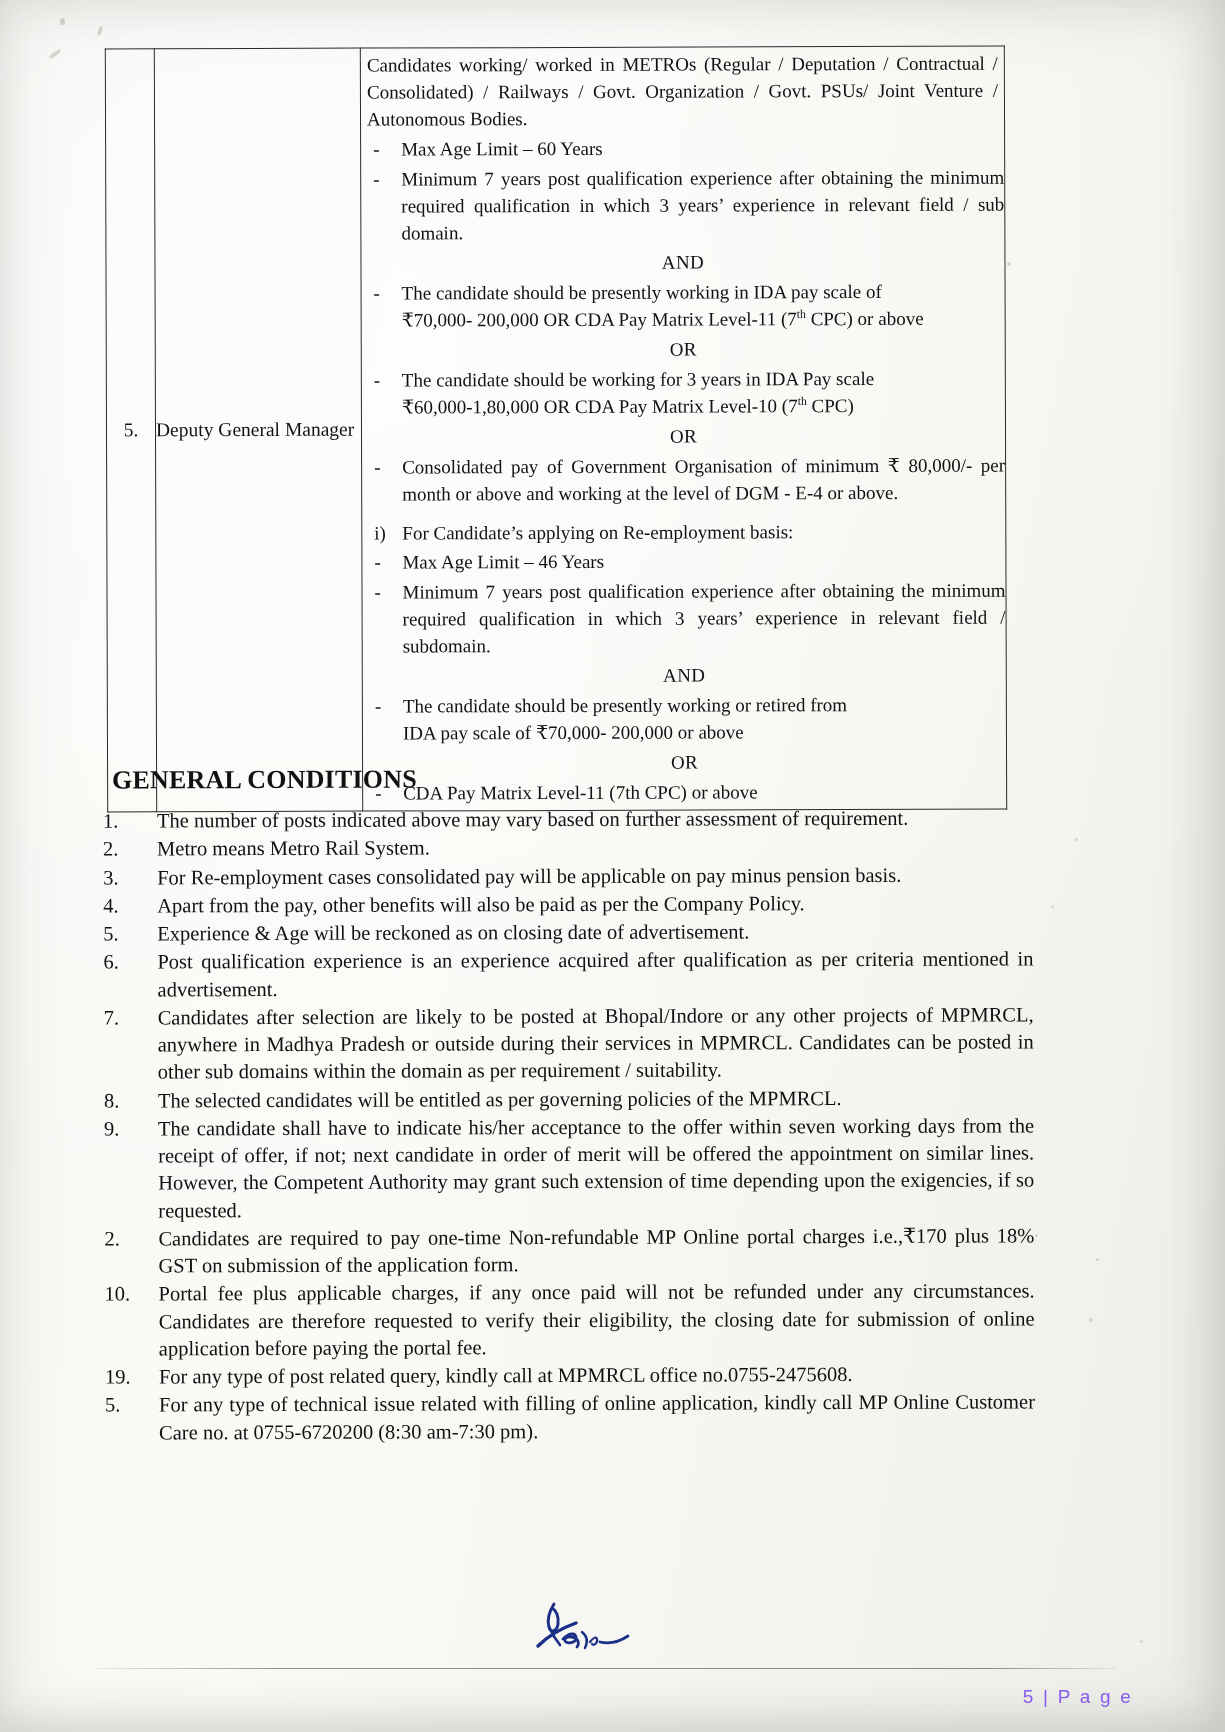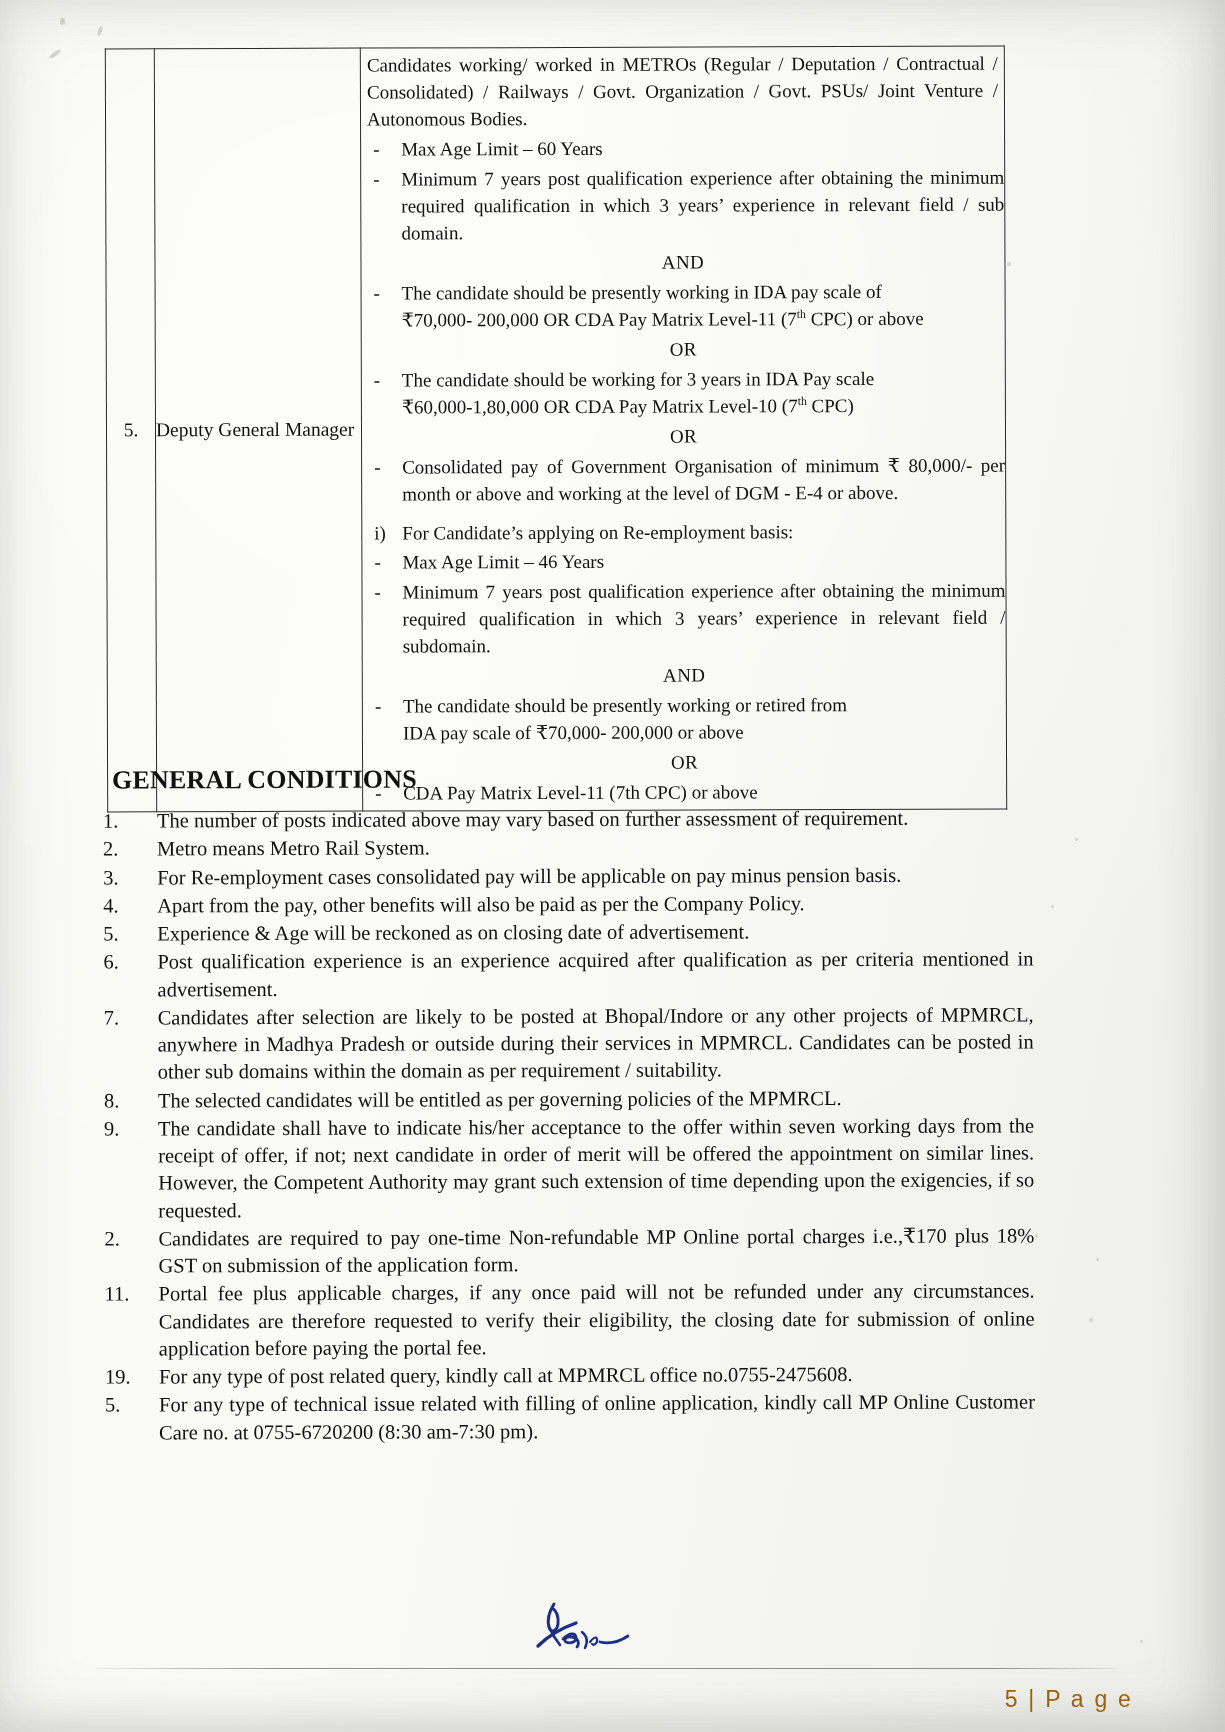--- a/index.html
+++ b/index.html
@@ -151,23 +151,23 @@
     top: 1668px;
     width: 1020px;
     height: 1px;
     background: linear-gradient(90deg, rgba(150,150,145,.15), rgba(110,110,105,.75) 18%, rgba(110,110,105,.75) 88%, rgba(150,150,145,.15));
   }
   .foot-page {
     position: absolute;
     right: 92px;
     top: 1686px;
     font-family: "Liberation Sans", "DejaVu Sans", sans-serif;
-    font-size: 23px;
+    font-size: 19px;
     letter-spacing: 2.2px;
-    color: #a16207;
+    color: #8b5cf6;
   }
 </style>
 </head>
 <body>
 
 <div class="page">
   <div class="paper-tint"></div>
 
   <div class="speck" style="left:60px;  top:18px;  width:5px;  height:7px;"></div>
   <div class="speck" style="left:48px;  top:52px;  width:14px; height:4px; transform:rotate(-35deg);"></div>
@@ -310,21 +310,21 @@
     </div>
     <div class="gc-row">
       <span class="num">9.</span>
       <span>The candidate shall have to indicate his/her acceptance to the offer within seven working days from the receipt of offer, if not; next candidate in order of merit will be offered the appointment on similar lines. However, the Competent Authority may grant such extension of time depending upon the exigencies, if so requested.</span>
     </div>
     <div class="gc-row">
       <span class="num">2.</span>
       <span>Candidates are required to pay one-time Non-refundable MP Online portal charges i.e.,₹170 plus 18% GST on submission of the application form.</span>
     </div>
     <div class="gc-row">
-      <span class="num">11.</span>
+      <span class="num">10.</span>
       <span>Portal fee plus applicable charges, if any once paid will not be refunded under any circumstances. Candidates are therefore requested to verify their eligibility, the closing date for submission of online application before paying the portal fee.</span>
     </div>
     <div class="gc-row plain">
       <span class="num">19.</span>
       <span>For any type of post related query, kindly call at MPMRCL office no.0755-2475608.</span>
     </div>
     <div class="gc-row">
       <span class="num">5.</span>
       <span>For any type of technical issue related with filling of online application, kindly call MP Online Customer Care no. at 0755-6720200 (8:30 am-7:30 pm).</span>
     </div>

